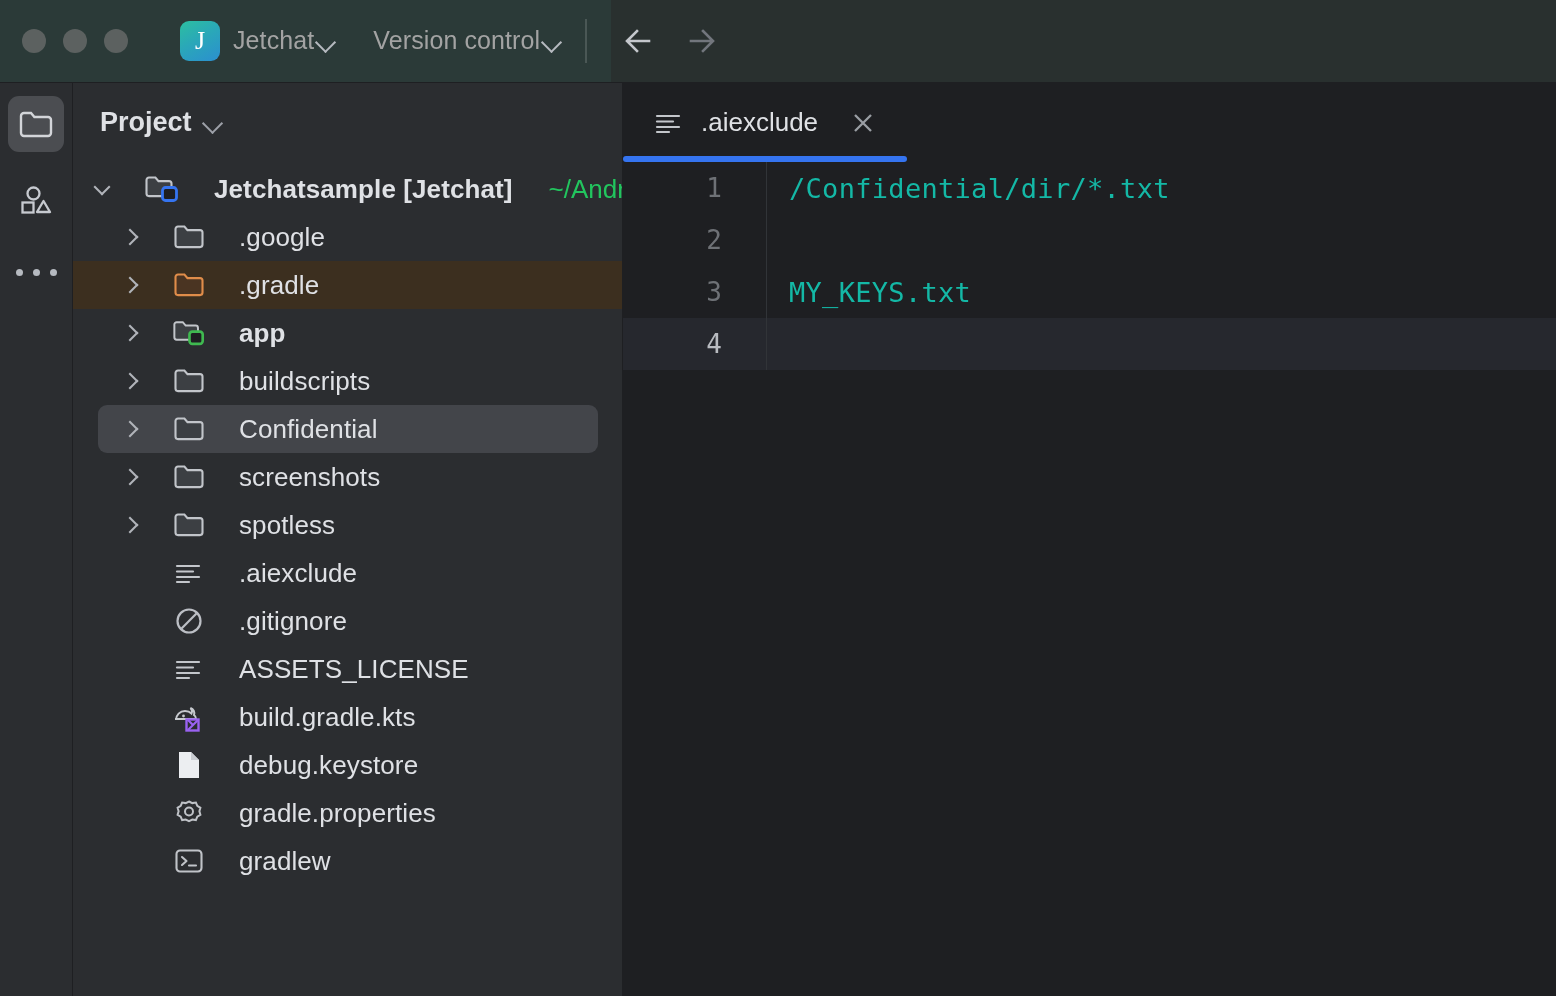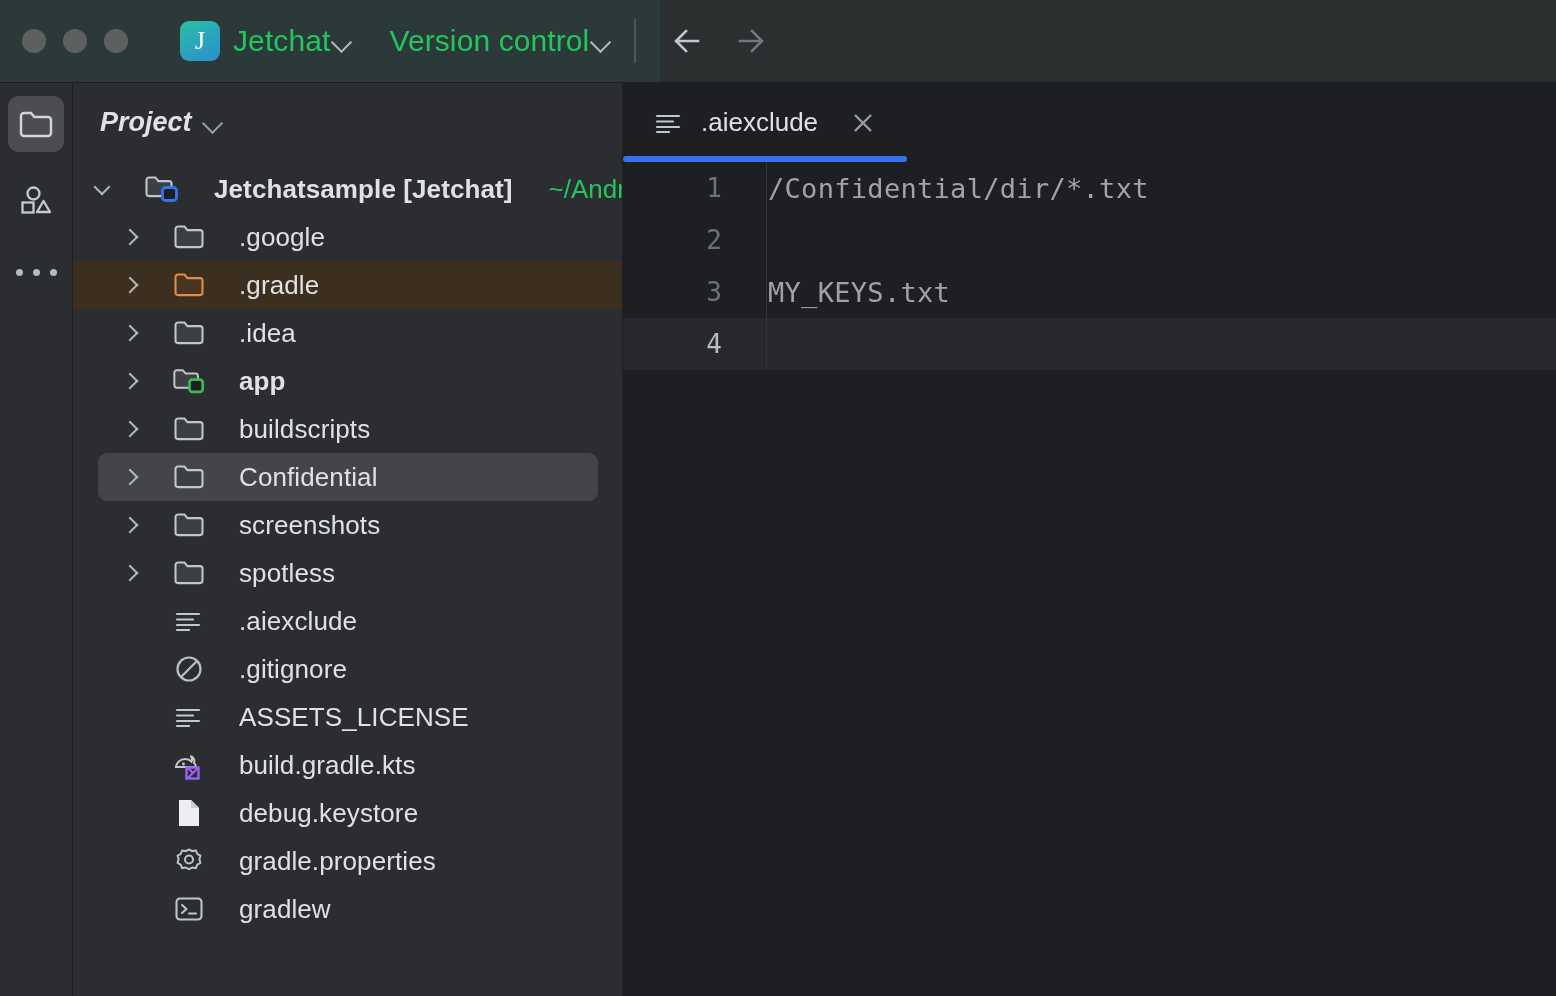--- a/index.html
+++ b/index.html
@@ -26,21 +26,21 @@
   .traffic { display: flex; align-items: center; gap: 17px; margin-right: 38px; }
   .tl-dot { width: 24px; height: 24px; border-radius: 50%; background: #5c6160; }
   .app-chip { display: flex; align-items: center; gap: 13px; }
   .app-icon {
     width: 40px; height: 40px; border-radius: 9px;
     background: linear-gradient(150deg,#2cbfa0 0%,#2aa8b8 45%,#2b8fd0 100%);
     display: flex; align-items: center; justify-content: center;
     color: #ffffff; font-size: 26px; font-weight: 400;
     font-family: "Liberation Serif", serif;
   }
-  .tb-text { color: #22c55e; font-size: 30px; letter-spacing: .1px; }
+  .tb-text { color: #a3a3a3; font-size: 25px; letter-spacing: .1px; }
   .chev-dn {
     width: 0; height: 0; position: relative; margin-left: 13px; margin-right: 2px;
   }
   .chev-dn::before {
     content: ""; position: absolute; left: -9px; top: -6px;
     width: 13px; height: 13px;
     border-left: 2.6px solid #b6bac0; border-bottom: 2.6px solid #b6bac0;
     transform: rotate(-45deg);
   }
   .menu-item { display: flex; align-items: center; padding: 0 14px; height: 46px; cursor: default; }
@@ -68,21 +68,21 @@
   .rail-btn.active { background: #4b4d51; }
   .rail-dots { display: flex; gap: 10px; align-items: center; margin-top: 18px; height: 40px; }
   .rail-dots i { width: 7px; height: 7px; border-radius: 50%; background: #b6bac0; display: block; }
 
   
   #sidebar {
     position: absolute; left: 73px; top: 83px; width: 549px; height: 913px;
     background: #2b2d30; overflow: hidden;
   }
   #sidebar-header {
-    height: 78px; display: flex; align-items: center; padding-left: 27px; font-style: italic;
+    height: 78px; display: flex; align-items: center; padding-left: 27px;
   }
   #sidebar-header .ttl { color: #dfe1e5; font-size: 27px; font-weight: bold; }
   #sidebar-header .chev-dn { margin-left: 22px; }
   #sidebar-header .chev-dn::before { border-color: #9da0a8; }
 
   .tree { padding-top: 4px; }
   .row {
     position: relative; height: 48px; display: flex; align-items: center;
     white-space: nowrap;
     gap: 24px;
@@ -137,21 +137,21 @@
   .cline.caret { background: #26282e; }
   .gutter {
     width: 143px; height: 52px; flex: 0 0 auto;
     display: flex; align-items: center; justify-content: flex-end;
     padding-right: 44px; color: #6e7176; font-size: 26px;
     font-family: "DejaVu Sans Mono", monospace;
   }
   .cline.caret .gutter { color: #b8bbc0; }
   .gutdiv { position: absolute; left: 143px; top: 0; width: 1px; height: 52px; background: #313438; }
   .ctext {
-    padding-left: 2px; color: #a3a3a3; font-size: 27px;
+    padding-left: 23px; color: #14b8a6; font-size: 27px;
     font-family: "DejaVu Sans Mono", monospace; letter-spacing: .3px;
   }
 </style>
 </head>
 <body>
 
 <div id="app">
 
   <div id="titlebar">
     <div class="tb-left">
@@ -245,32 +245,20 @@
           <div class="rowbg"></div>
           <span class="arrow">
             <i></i>
           </span>
           <span class="ico">
             <svg width="32" height="28" viewBox="0 0 32 28">
               <path d="M2.5 6 a2.5 2.5 0 0 1 2.5-2.5 h6.4 l3.1 3.6 H27 a2.5 2.5 0 0 1 2.5 2.5 v12 a2.5 2.5 0 0 1 -2.5 2.5 H5 a2.5 2.5 0 0 1 -2.5 -2.5 Z" fill="#4a3422" stroke="#e08d4a" stroke-width="2.1"></path>
             </svg>
           </span>
           <span class="lbl">.gradle</span>
-        </div>
-        <div class="row depth1">
-          <div class="rowbg"></div>
-          <span class="arrow">
-            <i></i>
-          </span>
-          <span class="ico">
-            <svg width="32" height="28" viewBox="0 0 32 28">
-              <path d="M2.5 6 a2.5 2.5 0 0 1 2.5-2.5 h6.4 l3.1 3.6 H27 a2.5 2.5 0 0 1 2.5 2.5 v12 a2.5 2.5 0 0 1 -2.5 2.5 H5 a2.5 2.5 0 0 1 -2.5 -2.5 Z" fill="#3c3f43" stroke="#c2c5ca" stroke-width="2.1"></path>
-            </svg>
-          </span>
-          <span class="lbl">.idea</span>
         </div>
         <div class="row depth1">
           <div class="rowbg"></div>
           <span class="arrow">
             <i></i>
           </span>
           <span class="ico">
             <svg width="36" height="30" viewBox="0 0 36 30">
               <path d="M2.5 6 a2.5 2.5 0 0 1 2.5-2.5 h6.4 l3.1 3.6 H25 a2.5 2.5 0 0 1 2.5 2.5 v10 a2.5 2.5 0 0 1 -2.5 2.5 H5 a2.5 2.5 0 0 1 -2.5 -2.5 Z" fill="#3c3f43" stroke="#c2c5ca" stroke-width="2.1"></path>
               <rect x="18.5" y="13.5" width="14" height="13" rx="3" fill="#1e1f22" stroke="#3fb950" stroke-width="2.8"></rect>

